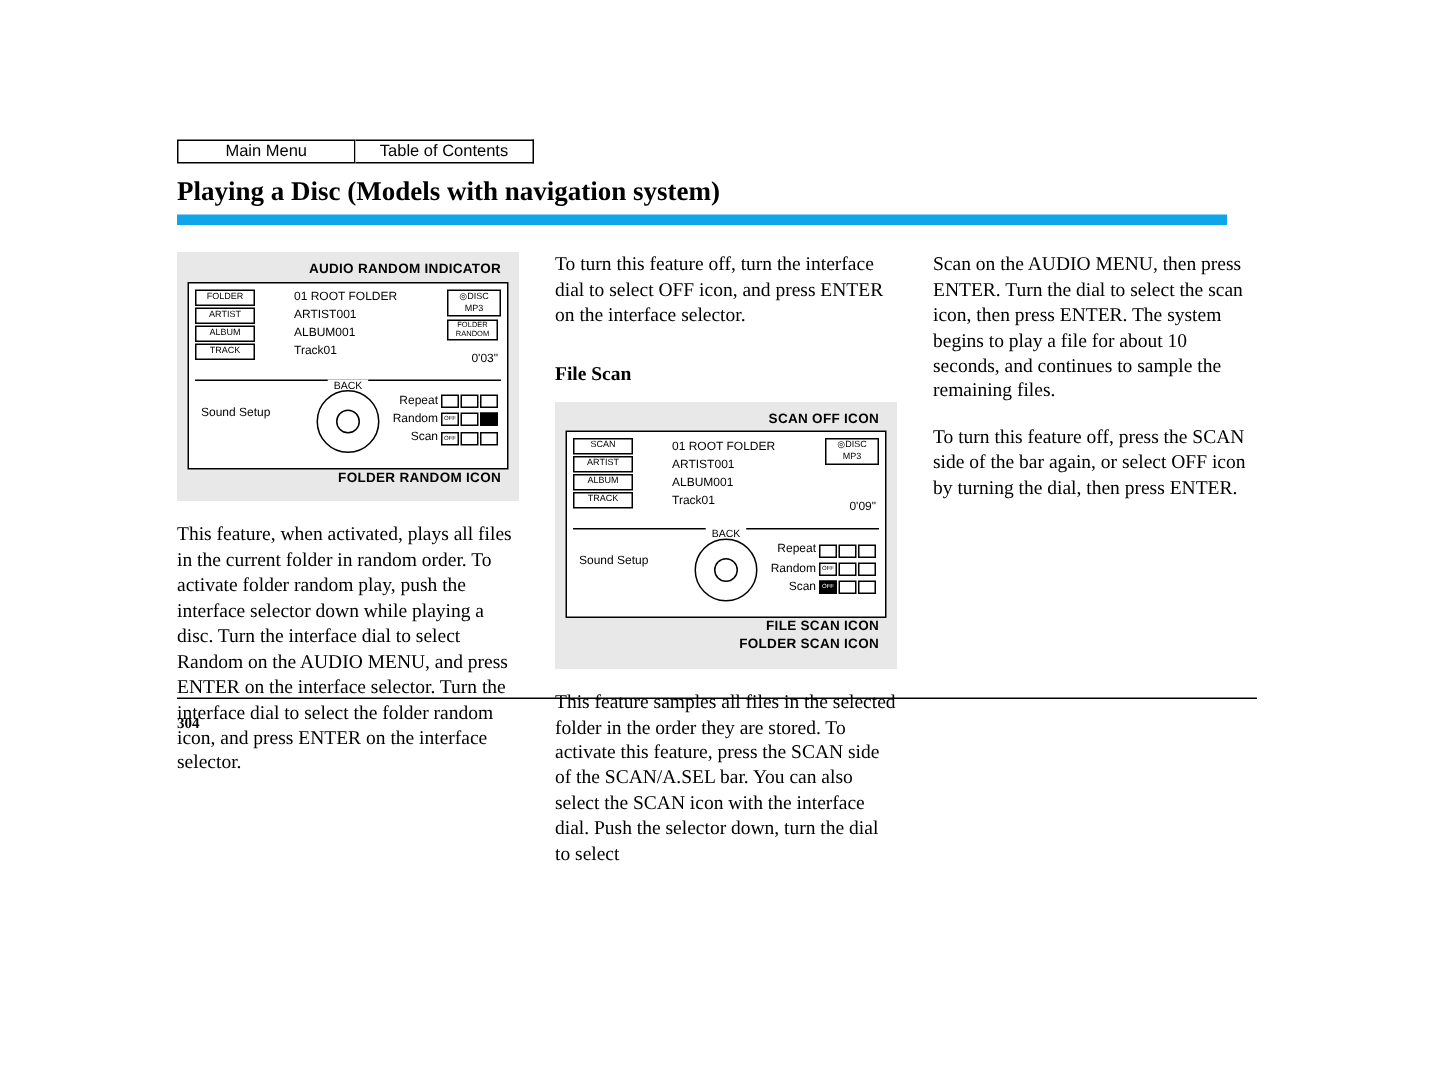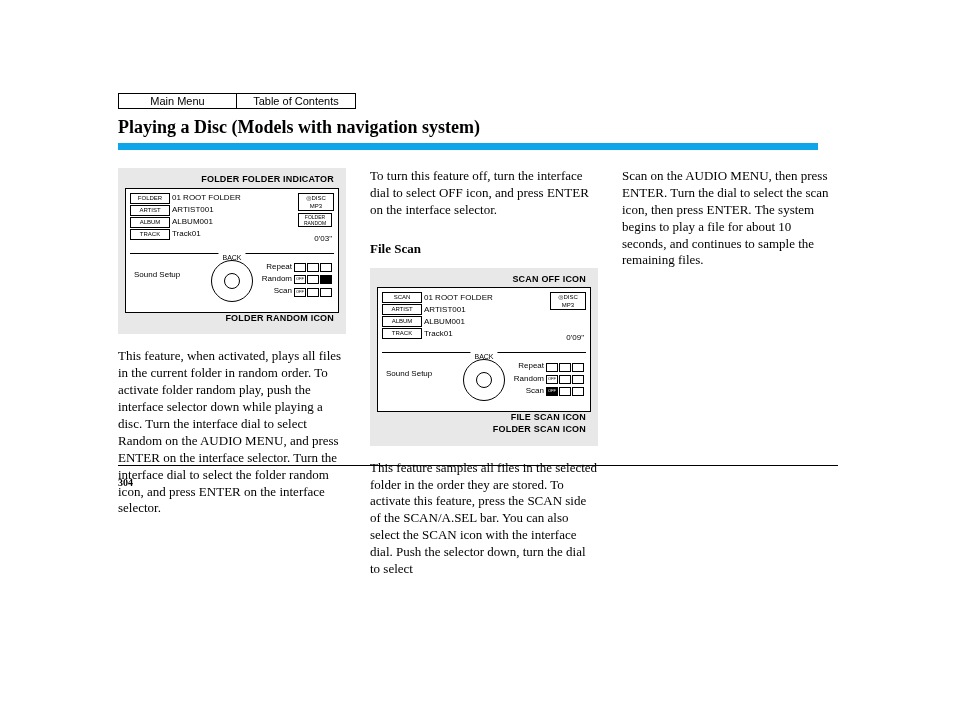--- a/index.html
+++ b/index.html
@@ -86,21 +86,21 @@
     background: #fff;
     border: 1px solid #000;
     width: 214px;
     margin: 0 auto;
     padding: 4px 4px 6px 4px;
     box-sizing: border-box;
     font-size: 8px;
     position: relative;
   }
   .topline { display:flex; justify-content:space-between; }
-  .field { display:flex; align-items:center; margin-bottom:1px; }
+  .field { display:flex; align-items:center; margin-bottom:1px;gap:24px; }
   .field .lbl {
     border: 1px solid #000;
     font-size: 6px;
     padding: 0 2px;
     width: 34px;
     text-align: center;
     margin-right: 2px;
     line-height: 9px;
   }
   .field .val { font-size: 8px; }
@@ -179,21 +179,21 @@
     <div class="nav-btn toc">Table of Contents</div>
   </div>
 
   <div class="title">Playing a Disc (Models with navigation system)</div>
 
   <div class="columns">
 
     <div class="col">
 
       <div class="illus">
-        <div class="callout-top">FOLDER FOLDER INDICATOR</div>
+        <div class="callout-top">AUDIO RANDOM INDICATOR</div>
         <div class="screen">
           <div class="topline">
             <div>
               <div class="field">
                   <span class="lbl">FOLDER</span>
                   <span class="val">01 ROOT FOLDER</span>
                 </div>
               <div class="field">
                   <span class="lbl">ARTIST</span>
                   <span class="val">ARTIST001</span>
@@ -323,19 +323,20 @@
         </div>
         <div class="callout-bot">FILE SCAN ICON</div>
         <div class="callout-bot">FOLDER SCAN ICON</div>
       </div>
 
       <p class="body">This feature samples all files in the selected folder in the order they are stored. To activate this feature, press the SCAN side of the SCAN/A.SEL bar. You can also select the SCAN icon with the interface dial. Push the selector down, turn the dial to select</p>
     </div>
 
     <div class="col">
       <p class="body">Scan on the AUDIO MENU, then press ENTER. Turn the dial to select the scan icon, then press ENTER. The system begins to play a file for about 10 seconds, and continues to sample the remaining files.</p>
+      <p class="body">To turn this feature off, press the SCAN side of the bar again, or select OFF icon by turning the dial, then press ENTER.</p>
     </div>
 
   </div>
 
   <div class="hairline"></div>
   <div class="pagenum">304</div>
 </div>
 
 </body></html>

